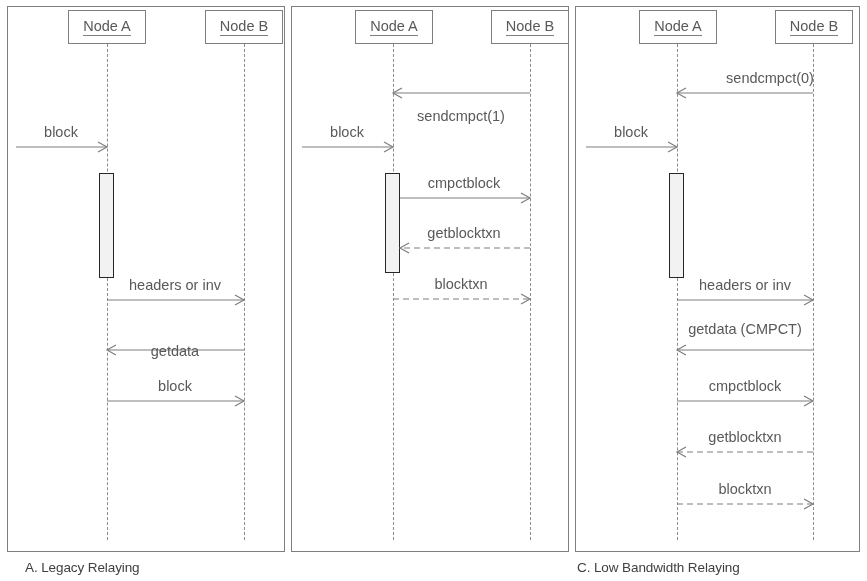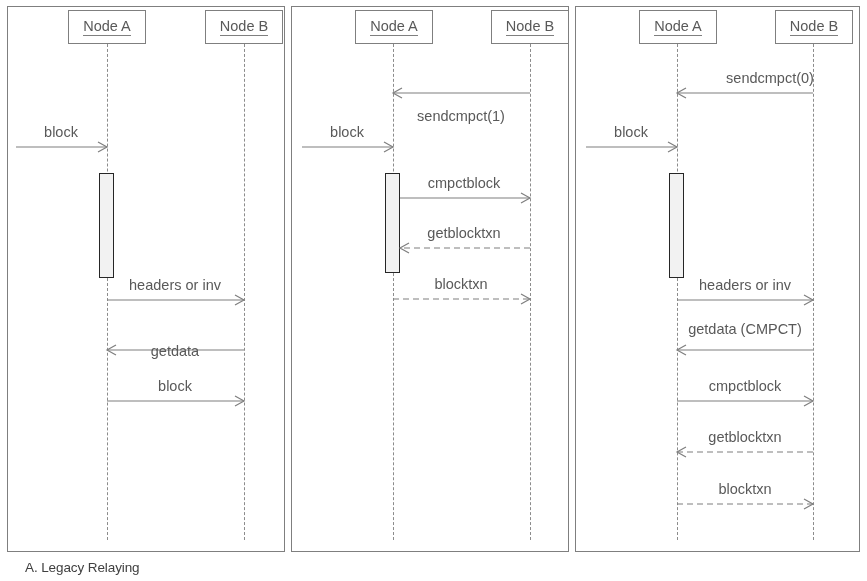--- a/index.html
+++ b/index.html
@@ -157,13 +157,14 @@
     <div class="msg-label" style="left: 464px; top: 225px;">getblocktxn</div>
     <div class="msg-label" style="left: 461px; top: 276px;">blocktxn</div>
     <div class="msg-label" style="left: 770px; top: 70px;">sendcmpct(0)</div>
     <div class="msg-label" style="left: 631px; top: 124px;">block</div>
     <div class="msg-label" style="left: 745px; top: 277px;">headers or inv</div>
     <div class="msg-label" style="left: 745px; top: 321px;">getdata (CMPCT)</div>
     <div class="msg-label" style="left: 745px; top: 378px;">cmpctblock</div>
     <div class="msg-label" style="left: 745px; top: 429px;">getblocktxn</div>
     <div class="msg-label" style="left: 745px; top: 481px;">blocktxn</div>
     <div class="caption" style="left: 16px; top: 560px; margin-left: 9px;">A. Legacy Relaying</div>
+    <div class="caption" style="left: 577px; top: 560px;">C. Low Bandwidth Relaying</div>
   </div>
 
 </body></html>

